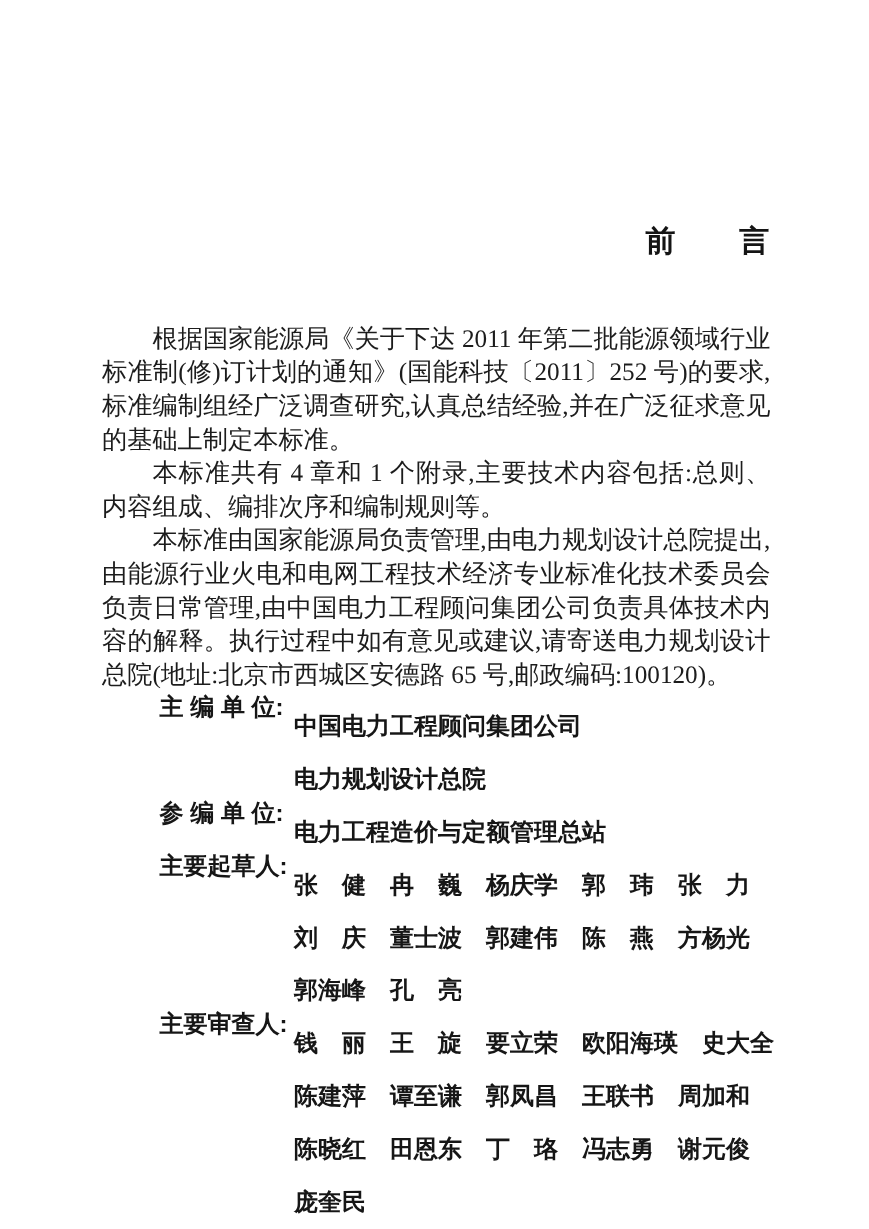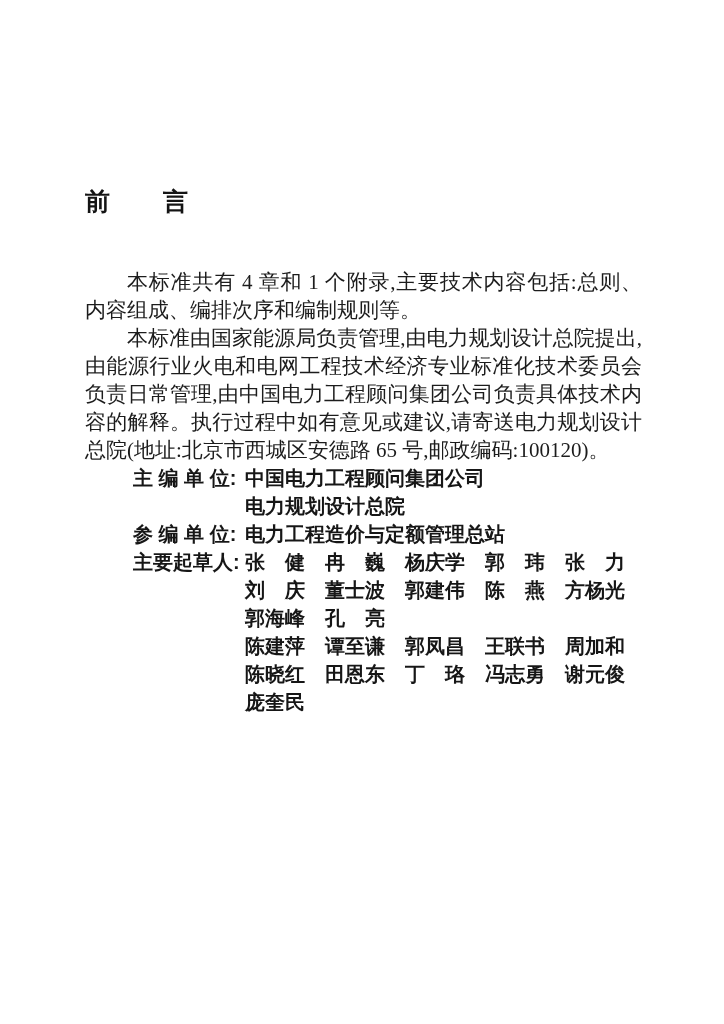--- a/index.html
+++ b/index.html
@@ -15,21 +15,21 @@
       box-sizing: border-box;
       padding: 186px 82px 0 85px;
       color: #1c1c1c;
       overflow: hidden;
     }
     .doc-title {
       font-family: "Liberation Sans", sans-serif;
       font-weight: bold;
       font-size: 25px;
       line-height: 30px;
-      text-align: left;
+      text-align: right;
       letter-spacing: 1px;
       margin: 0 0 52px 0;
       color: #141414;
     }
     .body-text p {
       margin: 0;
       font-family: "Liberation Serif", serif;
       font-size: 21px;
       line-height: 28px;
       text-align: justify;
@@ -49,30 +49,32 @@
       display: flex;
       padding-left: 48px;
       align-items: flex-start;
     }
     .credit-label {
       flex: 0 0 112px;
       white-space: nowrap;
     }
     .credit-value {
       white-space: nowrap;
+      margin-top: 16px;
     }
   </style>
 </head>
 <body>
 
 <div class="page">
 
   <h1 class="doc-title">前　　言</h1>
 
   <div class="body-text">
+    <p>根据国家能源局《关于下达 2011 年第二批能源领域行业标准制(修)订计划的通知》(国能科技〔2011〕252 号)的要求,标准编制组经广泛调查研究,认真总结经验,并在广泛征求意见的基础上制定本标准。</p>
     <p>本标准共有 4 章和 1 个附录,主要技术内容包括:总则、内容组成、编排次序和编制规则等。</p>
     <p>本标准由国家能源局负责管理,由电力规划设计总院提出,由能源行业火电和电网工程技术经济专业标准化技术委员会负责日常管理,由中国电力工程顾问集团公司负责具体技术内容的解释。执行过程中如有意见或建议,请寄送电力规划设计总院(地址:北京市西城区安德路 65 号,邮政编码:100120)。</p>
   </div>
 
   <div class="credits">
 
     <div class="credit-row">
       <span class="credit-label">主 编 单 位:</span>
       <span class="credit-value">中国电力工程顾问集团公司</span>
     </div>
@@ -93,20 +95,24 @@
     <div class="credit-row">
       <span class="credit-label"></span>
       <span class="credit-value">刘　庆　董士波　郭建伟　陈　燕　方杨光</span>
     </div>
     <div class="credit-row">
       <span class="credit-label"></span>
       <span class="credit-value">郭海峰　孔　亮</span>
     </div>
 
     <div class="credit-row">
+      <span class="credit-label">主要审查人:</span>
+      <span class="credit-value">钱　丽　王　旋　要立荣　欧阳海瑛　史大全</span>
+    </div>
+    <div class="credit-row">
       <span class="credit-label"></span>
       <span class="credit-value">陈建萍　谭至谦　郭凤昌　王联书　周加和</span>
     </div>
     <div class="credit-row">
       <span class="credit-label"></span>
       <span class="credit-value">陈晓红　田恩东　丁　珞　冯志勇　谢元俊</span>
     </div>
     <div class="credit-row">
       <span class="credit-label"></span>
       <span class="credit-value">庞奎民</span>

